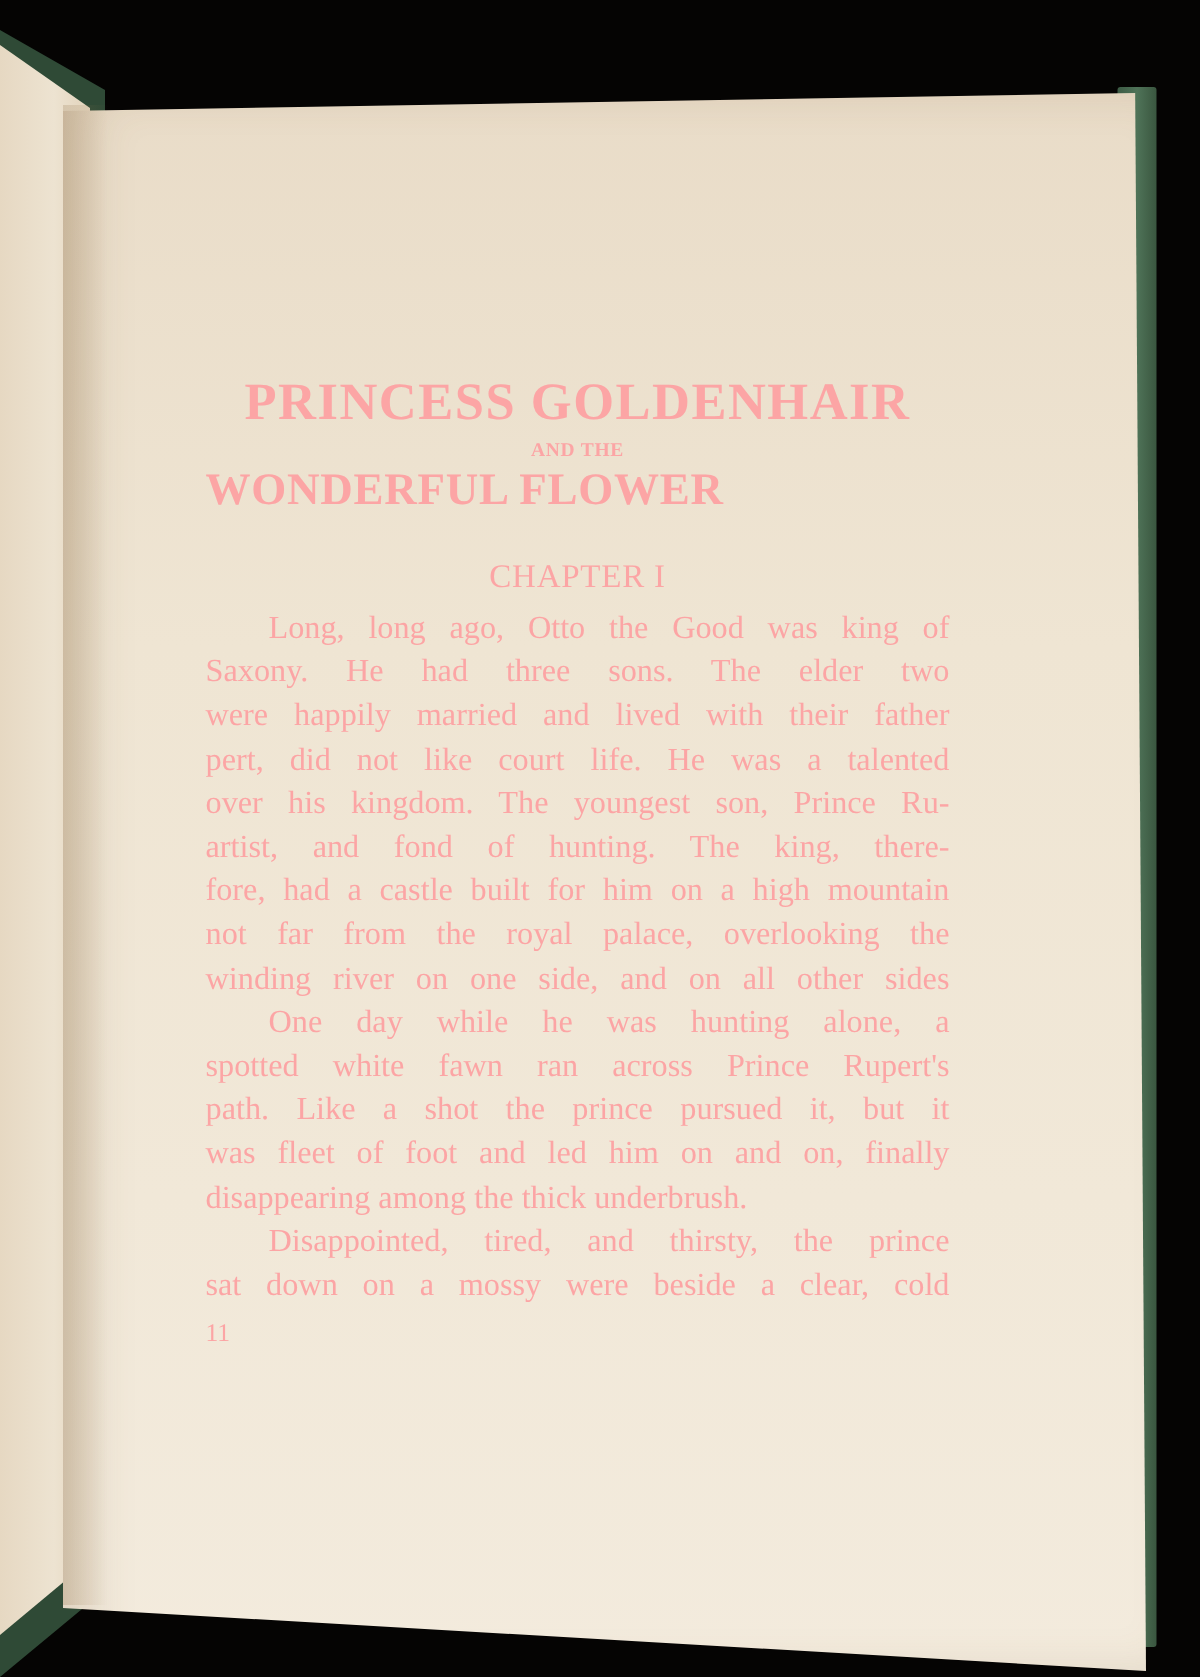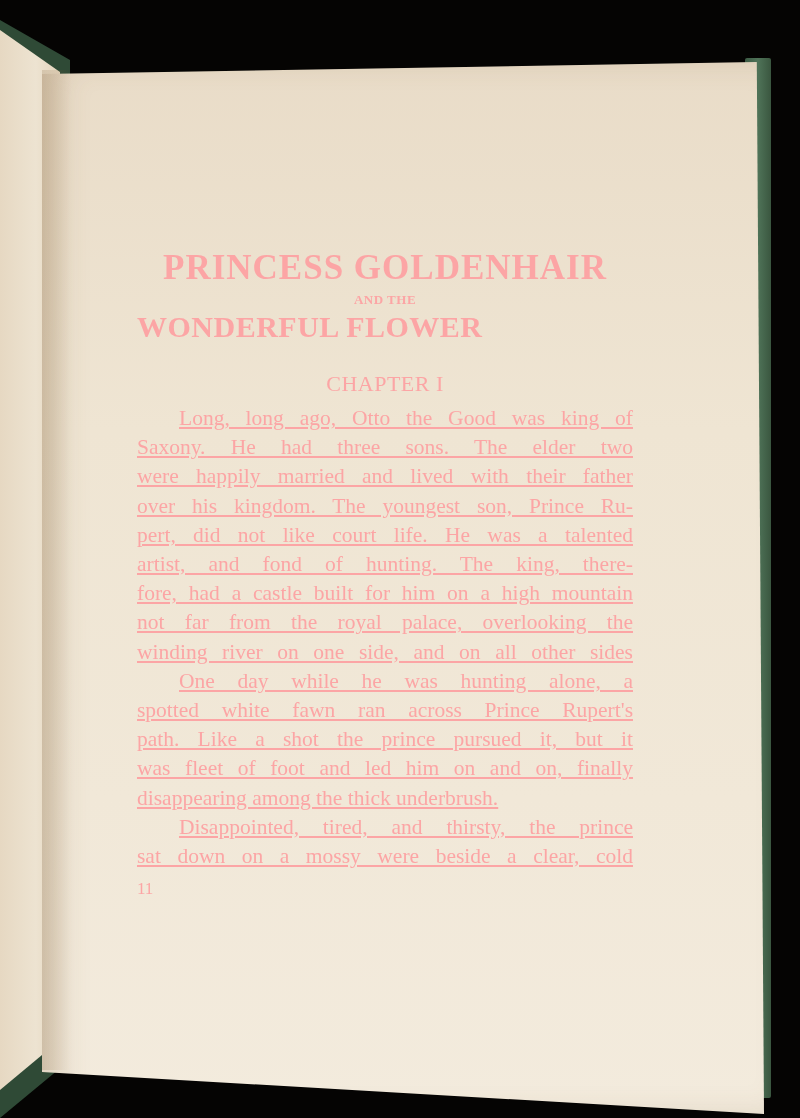--- a/index.html
+++ b/index.html
@@ -51,21 +51,21 @@
       line-height: 34px; margin: 0;
     }
     .chapter {
       text-align: center; font-size: 22px; letter-spacing: 0.5px;
       margin: 26px 0 6px 0; line-height: 28px;
     }
     .para {
       font-size: 21.5px; line-height: 29.2px; text-align: justify;
       margin: 0; text-indent: 42px;
     }
-    .line { display: block; text-align: justify; text-align-last: justify; white-space: nowrap; text-decoration: underline; }
+    .line { display: block; text-align: justify; text-align-last: justify; white-space: nowrap; }
     .line.last { text-align-last: left; }
     .indent { padding-left: 42px; }
     .page-number {
       font-size: 17px; margin-top: 8px;
     }
   </style>
 </head>
 <body>
 
 <div class="cover-left"></div>
@@ -77,22 +77,22 @@
 <div class="content">
   <h1 class="title1">PRINCESS GOLDENHAIR</h1>
   <div class="title-small">AND THE</div>
   <h2 class="title2">WONDERFUL FLOWER</h2>
   <div class="chapter">CHAPTER I</div>
 
   <div class="para-block">
     <span class="line indent para" style="text-indent:0">Long, long ago, Otto the Good was king of</span>
     <span class="line para" style="text-indent:0">Saxony.  He had three sons.  The elder two</span>
     <span class="line para" style="text-indent:0">were happily married and lived with their father</span>
+    <span class="line para" style="text-indent:0">pert, did not like court life.  He was a talented</span>
     <span class="line para" style="text-indent:0">over his kingdom.  The youngest son, Prince Ru-</span>
-    <span class="line para" style="text-indent:0">pert, did not like court life.  He was a talented</span>
     <span class="line para" style="text-indent:0">artist, and fond of hunting.  The king, there-</span>
     <span class="line para" style="text-indent:0">fore, had a castle built for him on a high mountain</span>
     <span class="line para" style="text-indent:0">not far from the royal palace, overlooking the</span>
     <span class="line para" style="text-indent:0">winding river on one side, and on all other sides</span>
   </div>
 
   <div class="para-block">
     <span class="line indent para" style="text-indent:0">One day while he was hunting alone, a</span>
     <span class="line para" style="text-indent:0">spotted white fawn ran across Prince Rupert's</span>
     <span class="line para" style="text-indent:0">path.  Like a shot the prince pursued it, but it</span>

